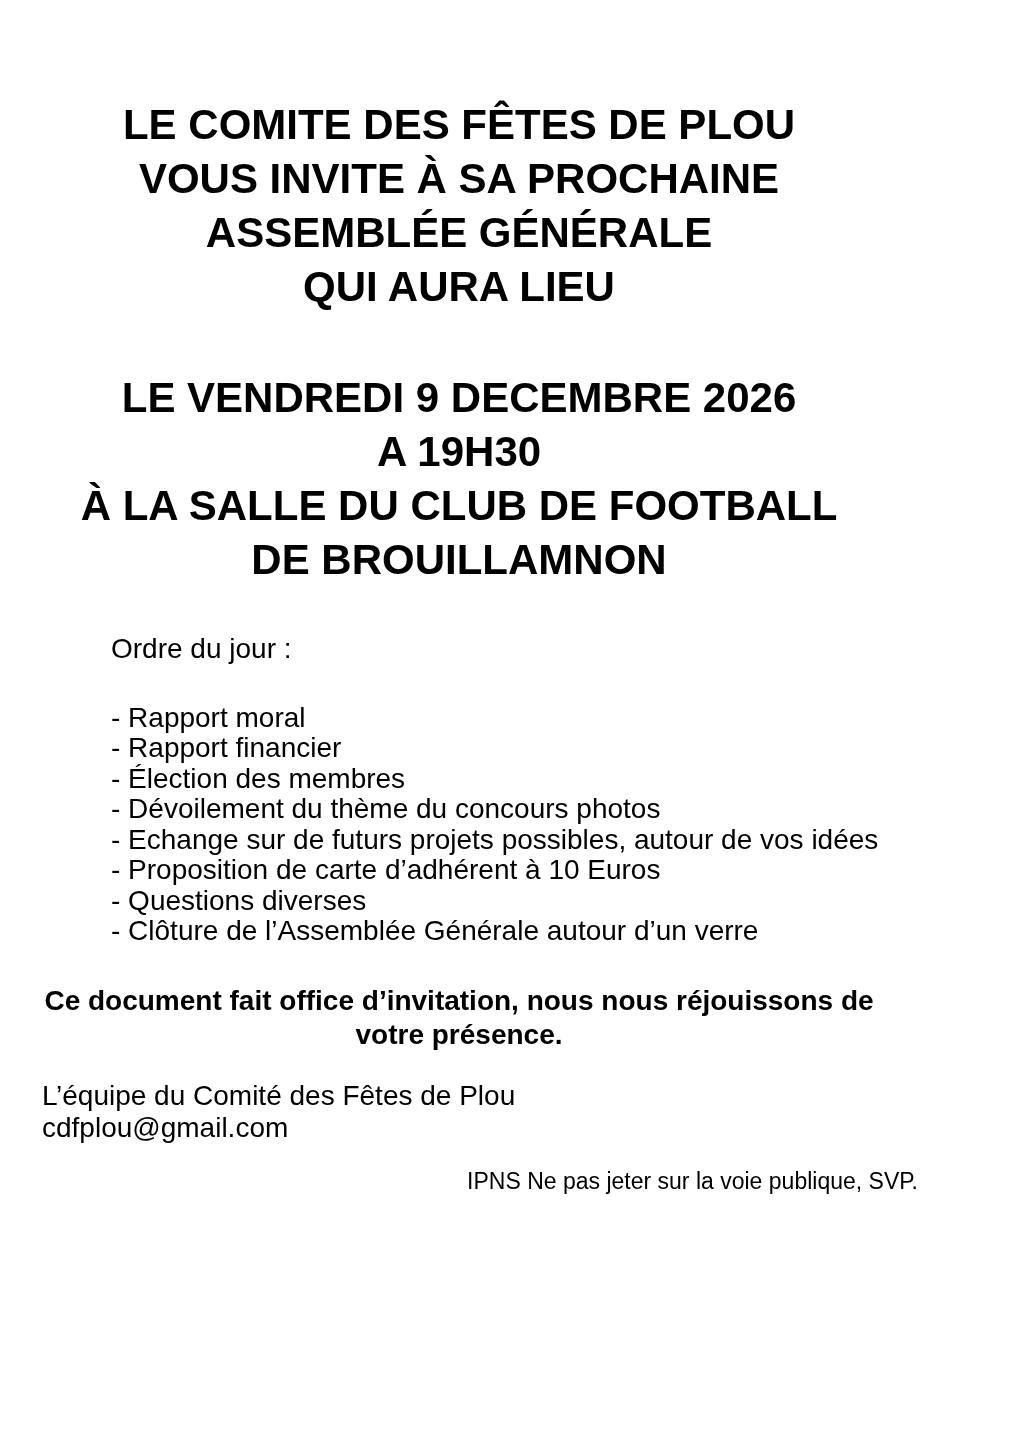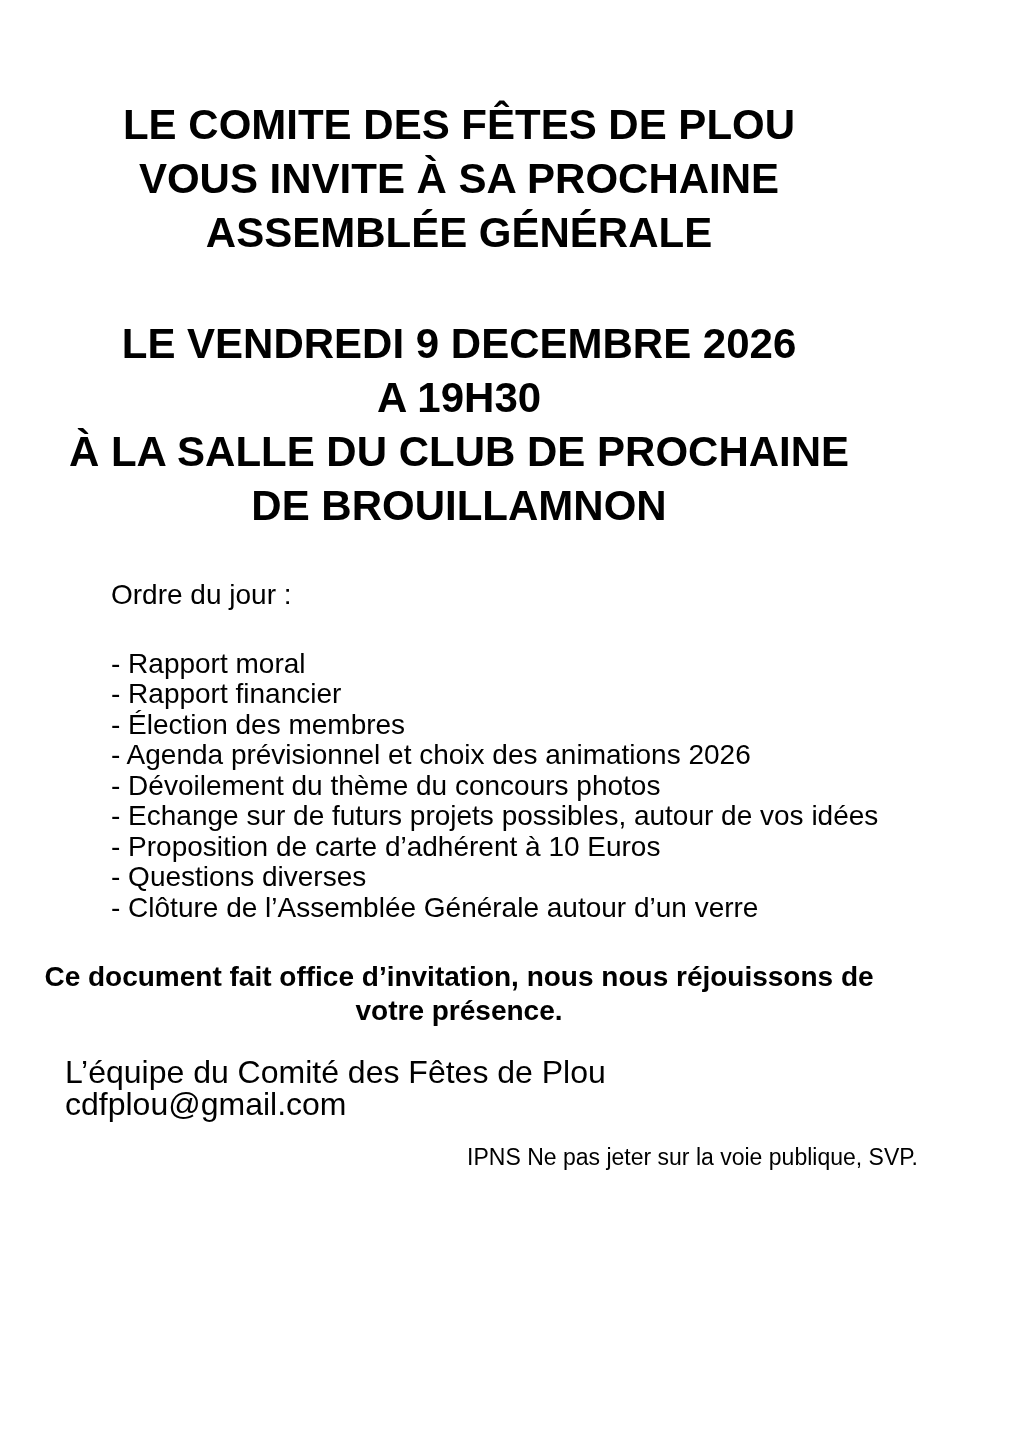--- a/index.html
+++ b/index.html
@@ -49,57 +49,57 @@
     margin: 37px auto 0 auto;
     text-align: center;
     font-weight: bold;
     font-size: 28px;
     line-height: 34px;
     text-decoration-thickness: 2.5px;
     text-underline-offset: 3px;
   }
   .signature {
     margin-top: 28px;
-    padding-left: 65px;
-    font-size: 32px;
+    padding-left: 42px;
+    font-size: 28px;
     line-height: 32px;
   }
   .footer-note {
     margin-top: 24px;
     padding-left: 95px;
     font-size: 23px;
     line-height: 26px;
     text-align: right;
   }
 </style>
 </head>
 <body>
 
 <div class="page">
 
   <div class="title-block">
     <div class="title-line">LE COMITE DES FÊTES DE PLOU</div>
     <div class="title-line">VOUS INVITE À SA PROCHAINE</div>
     <div class="title-line">ASSEMBLÉE GÉNÉRALE</div>
+    <div class="title-line">QUI AURA LIEU</div>
   </div>
 
   <div class="title-block event-block">
     <div class="title-line">LE VENDREDI 9 DECEMBRE 2026</div>
     <div class="title-line">A 19H30</div>
-    <div class="title-line">À LA SALLE DU CLUB DE PROCHAINE</div>
+    <div class="title-line">À LA SALLE DU CLUB DE FOOTBALL</div>
     <div class="title-line">DE BROUILLAMNON</div>
   </div>
 
   <div class="content">
     <p class="agenda-heading">Ordre du jour :</p>
     <div class="agenda-list">
       <div class="agenda-item">- Rapport moral</div>
       <div class="agenda-item">- Rapport financier</div>
       <div class="agenda-item">- Élection des membres</div>
-      <div class="agenda-item">- Agenda prévisionnel et choix des animations 2026</div>
       <div class="agenda-item">- Dévoilement du thème du concours photos</div>
       <div class="agenda-item">- Echange sur de futurs projets possibles, autour de vos idées</div>
       <div class="agenda-item">- Proposition de carte d’adhérent à 10 Euros</div>
       <div class="agenda-item">- Questions diverses</div>
       <div class="agenda-item">- Clôture de l’Assemblée Générale autour d’un verre</div>
     </div>
   </div>
 
   <div class="invitation-note">Ce document fait office d’invitation, nous nous réjouissons de votre présence.</div>
 

